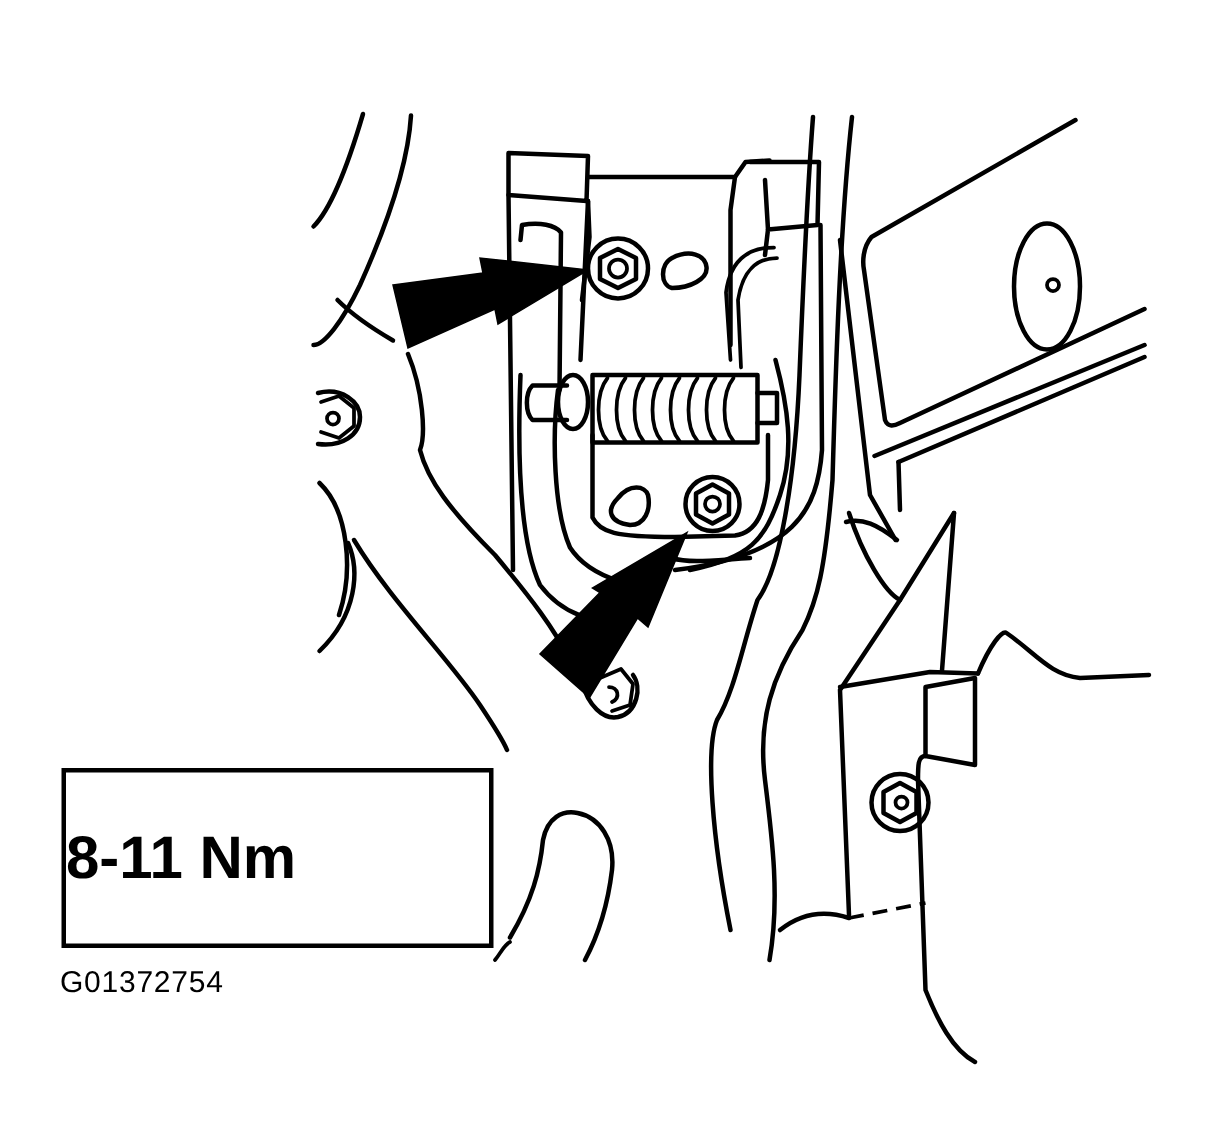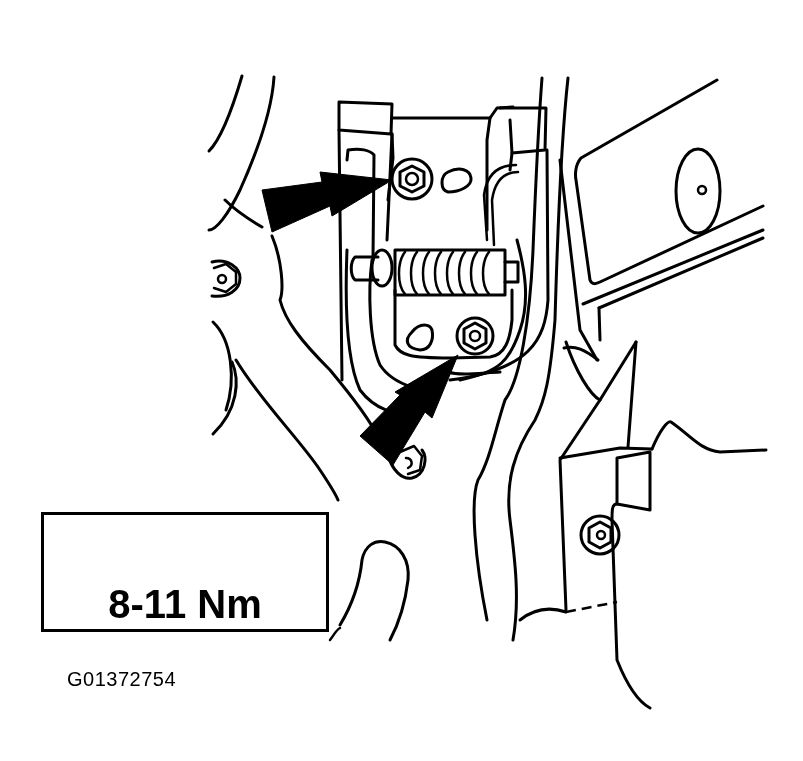--- a/index.html
+++ b/index.html
@@ -6,31 +6,30 @@
     body { width: 803px; height: 761px; position: relative; overflow: hidden;
            font-family: "Liberation Sans", sans-serif; }
     #drawing { position: absolute; left: 0; top: 0; width: 803px; height: 761px; }
     .ln { fill: none; stroke: #000; stroke-width: 3; stroke-linecap: round; stroke-linejoin: round; }
     .ln2 { fill: none; stroke: #000; stroke-width: 2.5; stroke-linecap: round; stroke-linejoin: round; }
     .dash { fill: none; stroke: #000; stroke-width: 2.5; stroke-dasharray: 10 6; }
     .solid { fill: #000; stroke: #000; stroke-width: 1; }
     .torque-box {
       position: absolute; left: 41px; top: 512px; width: 288px; height: 120px;
       border: 3px solid #000; background: #fff; box-sizing: border-box;
-      display: flex; flex-direction: row; align-items: flex-end; justify-content: center;
+      display: flex; flex-direction: column; align-items: flex-start; justify-content: center;
     }
     .torque-line {
       font-family: "Liberation Sans", sans-serif; font-weight: bold; color: #000;
       font-size: 40px; line-height: 50px; letter-spacing: 0px; white-space: nowrap;
     }
     .figure-id {
-      position: absolute; left: 40px; top: 668px;
+      position: absolute; left: 40px; top: 644px;
       font-family: "Liberation Sans", sans-serif; font-size: 20px; color: #000;
       letter-spacing: 0.5px;
-      margin-left: 27px;
     }
   </style>
 </head>
 <body>
 
 <svg id="drawing" viewBox="0 0 803 761" xmlns="http://www.w3.org/2000/svg">
 
   <g>
     <path class="ln" d="M242 76 C232 110 220 140 209 151"></path>
     <path class="ln" d="M274 77 C272 110 258 150 240 190 C228 215 216 230 209 230"></path>

